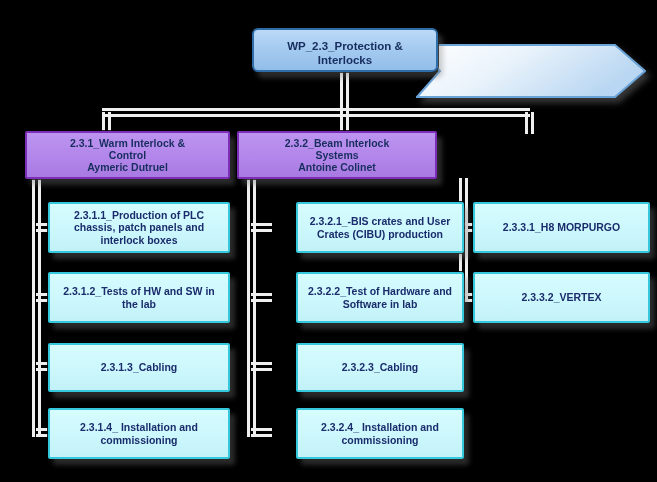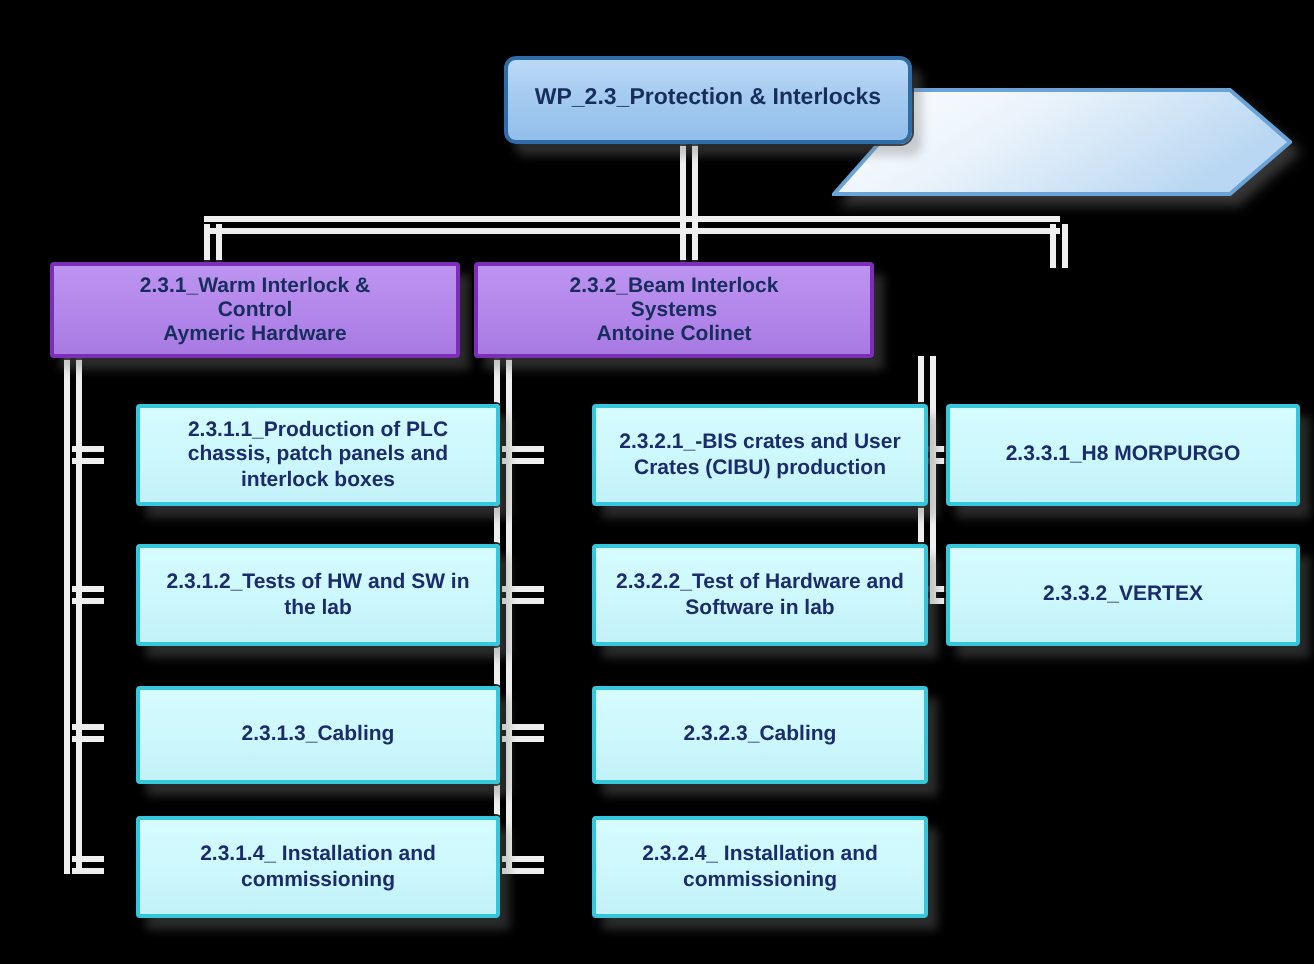--- a/index.html
+++ b/index.html
@@ -7,43 +7,43 @@
   .canvas{position:relative;width:657px;height:482px;background:#000;overflow:hidden;}
 
   
   .box{
     position:absolute;
     display:flex;flex-direction:column;align-items:center;justify-content:center;
     text-align:center;color:#172D5E;font-weight:bold;
     box-shadow:5px 6px 5px rgba(120,120,120,0.35), 0 0 0 1px rgba(0,0,0,0.85);
   }
   .root-box{
-    left:252px;top:28px;width:204px;height:44px;
+    left:252px;top:28px;width:186px;height:44px;
     background:linear-gradient(180deg,#BCD9F7 0%,#A5CBF0 45%,#93BEEA 100%);
     border:2px solid #2E6DA8;border-radius:6px;
-    font-size:11.5px;line-height:1.2;padding:2px 8px;
+    font-size:11.5px;line-height:1.2;padding:2px 8px;justify-content:flex-end;
   }
   .branch-box{
     top:131px;height:48px;
     background:linear-gradient(180deg,#BD94F0 0%,#B286EA 55%,#A87AE2 100%);
     border:2px solid #7D2EB8;border-radius:2px;
     font-size:10.5px;line-height:1.15;padding:4px 28px;
     justify-content:space-between;
   }
   .branch-box .branch-lead{margin-bottom:1px;}
   .b1{left:25px;width:205px;}
   .b2{left:237px;width:200px;}
   .b3{left:447px;width:203px;}
   .leaf-box{
     background:linear-gradient(180deg,#D6FCFF 0%,#CBF7FC 60%,#C2F1F8 100%);
     border:2px solid #35C8DC;border-radius:2px;
     font-size:10.5px;line-height:1.2;padding:3px 10px;
     color:#1A2C6B;
   }
-  .c1{left:48px;width:182px;margin-left:20px;}
+  .c1{left:48px;width:182px;}
   .c2{left:268px;width:168px;margin-left:28px;}
   .c3{left:473px;width:177px;align-items:center;}
   .r1{top:202px;height:51px;}
   .r2{top:272px;height:51px;}
   .r3{top:343px;height:49px;}
   .r4{top:408px;height:51px;}
 
   
   .wpl{position:absolute;left:416px;top:44px;width:230px;height:54px;filter:drop-shadow(4px 5px 3px rgba(120,120,120,0.45));}
   .wpl-text{
@@ -96,21 +96,21 @@
     </defs>
     <polygon points="1,1 199,1 229,27 199,53 1,53 24,27" fill="url(#gradArrow)" stroke="#6AA3D8" stroke-width="2"></polygon>
   </svg>
 
   <div class="box root-box">
     <span>WP_2.3_Protection &amp; Interlocks</span>
   </div>
 
   <div class="box branch-box b1">
     <span>2.3.1_Warm Interlock &amp; Control</span>
-    <span class="branch-lead">Aymeric Hardware</span>
+    <span class="branch-lead">Aymeric Dutruel</span>
   </div>
   <div class="box branch-box b2">
     <span>2.3.2_Beam Interlock Systems</span>
     <span class="branch-lead">Antoine Colinet</span>
   </div>
 
   <div class="box leaf-box c1 r1">
     <span>2.3.1.1_Production of PLC chassis, patch panels and interlock boxes</span>
   </div>
   <div class="box leaf-box c1 r2">

